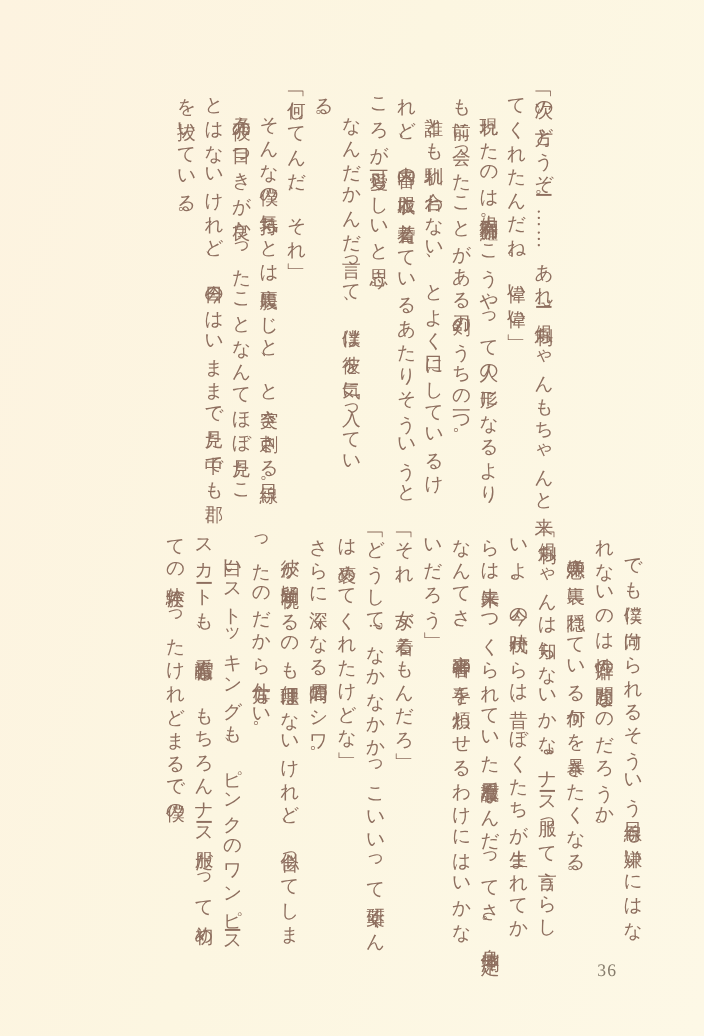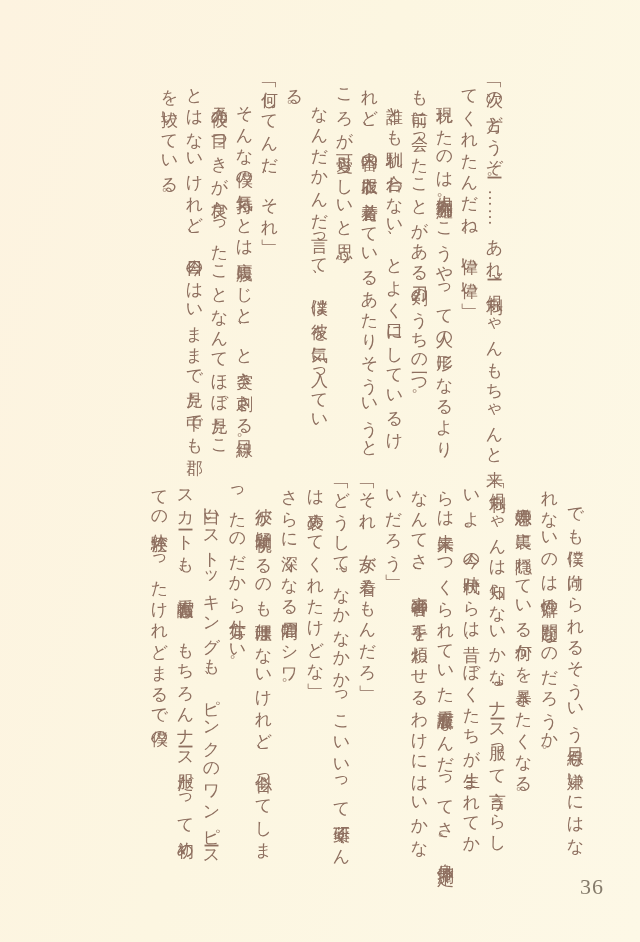--- a/index.html
+++ b/index.html
@@ -42,22 +42,22 @@
   }
   .lower-block {
     top: 478px;
     right: 52px;
     height: 388px;
     line-height: 26px;
   }
   .page-number {
     position: absolute;
     top: 874px;
-    left: 580px;
-    font-size: 22px;
+    left: 543px;
+    font-size: 16px;
     letter-spacing: 1px;
     color: #867c6c;
   }
 </style>
 </head>
 <body>
 
 <div class="page">
 
   <section class="vblock upper-block">

